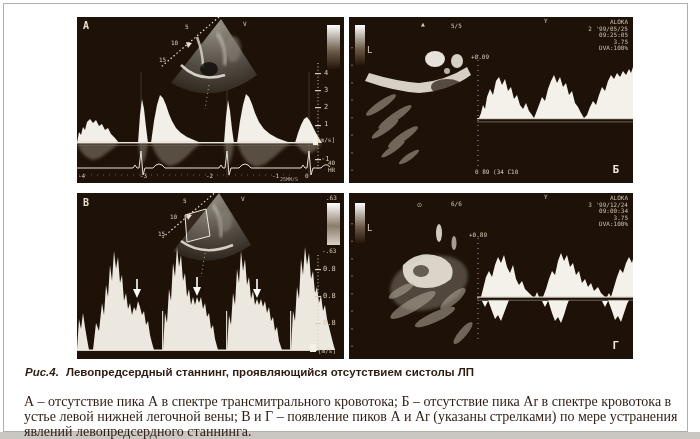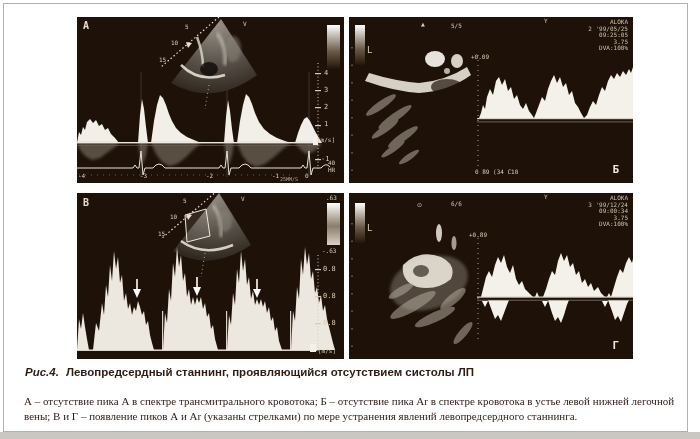--- a/index.html
+++ b/index.html
@@ -13,21 +13,21 @@
   .f6{font-size:6px;line-height:6px;}
   .f7{font-size:7px;line-height:7px;}
   .f9{font-size:9px;line-height:10px;}
   .plabel{font-size:10px;line-height:10px;font-weight:bold;color:#e6dcc8;}
   .plabel-br{font-size:11px;line-height:11px;font-weight:bold;color:#efe8d8;}
   .machine{position:absolute;right:5px;top:2px;text-align:right;font-family:"DejaVu Sans Mono",monospace;font-size:6px;line-height:6.5px;color:#cfc2a9;}
   .machine span{display:block;}
   .caption{position:absolute;left:25px;top:366px;width:650px;font-family:Liberation Sans, sans-serif;font-size:11.5px;color:#2e1c12;}
   .cap-label{font-style:italic;font-weight:bold;margin-right:7px;}
   .cap-title{font-weight:bold;}
-  .body-text{position:absolute;left:24px;top:394px;width:656px;font-family:"Liberation Serif",serif;font-size:11px;line-height:15px;color:#2e1c12;text-align:left;}
+  .body-text{position:absolute;left:24px;top:394px;width:656px;font-family:"Liberation Serif",serif;font-size:14px;line-height:15px;color:#2e1c12;text-align:left;}
 </style>
 </head>
 <body>
 
 <div class="frame"></div>
 <div class="bottom-strip"></div>
 
 <div class="panel" style="left:77px;top:17px;width:267px;height:166px;">
   <svg width="267" height="166" viewBox="0 0 267 166">
     <defs>

